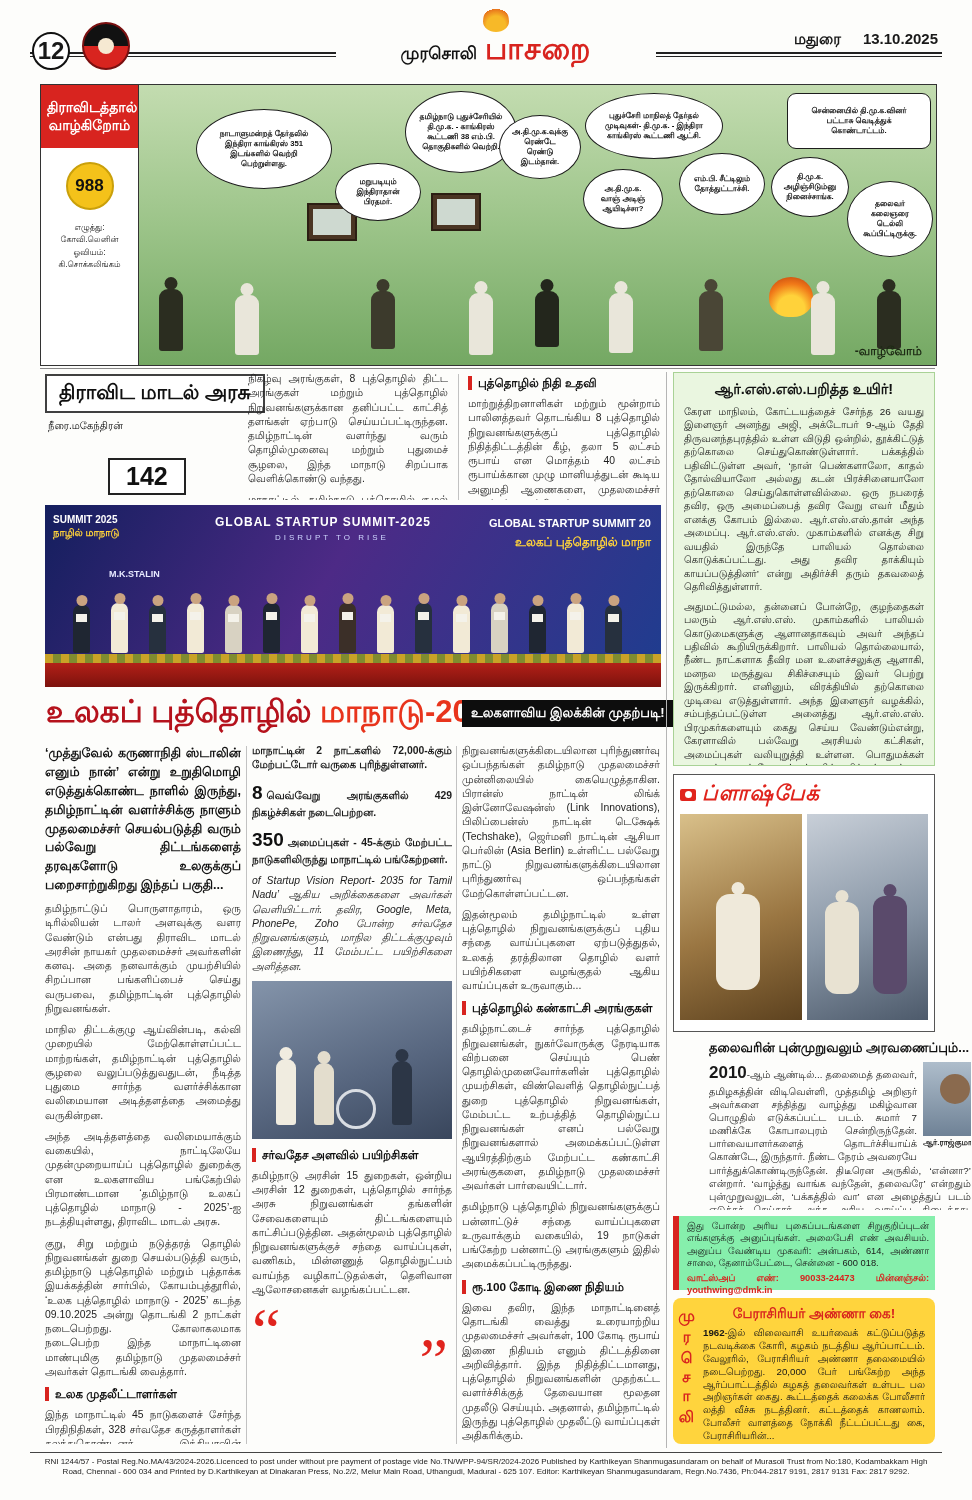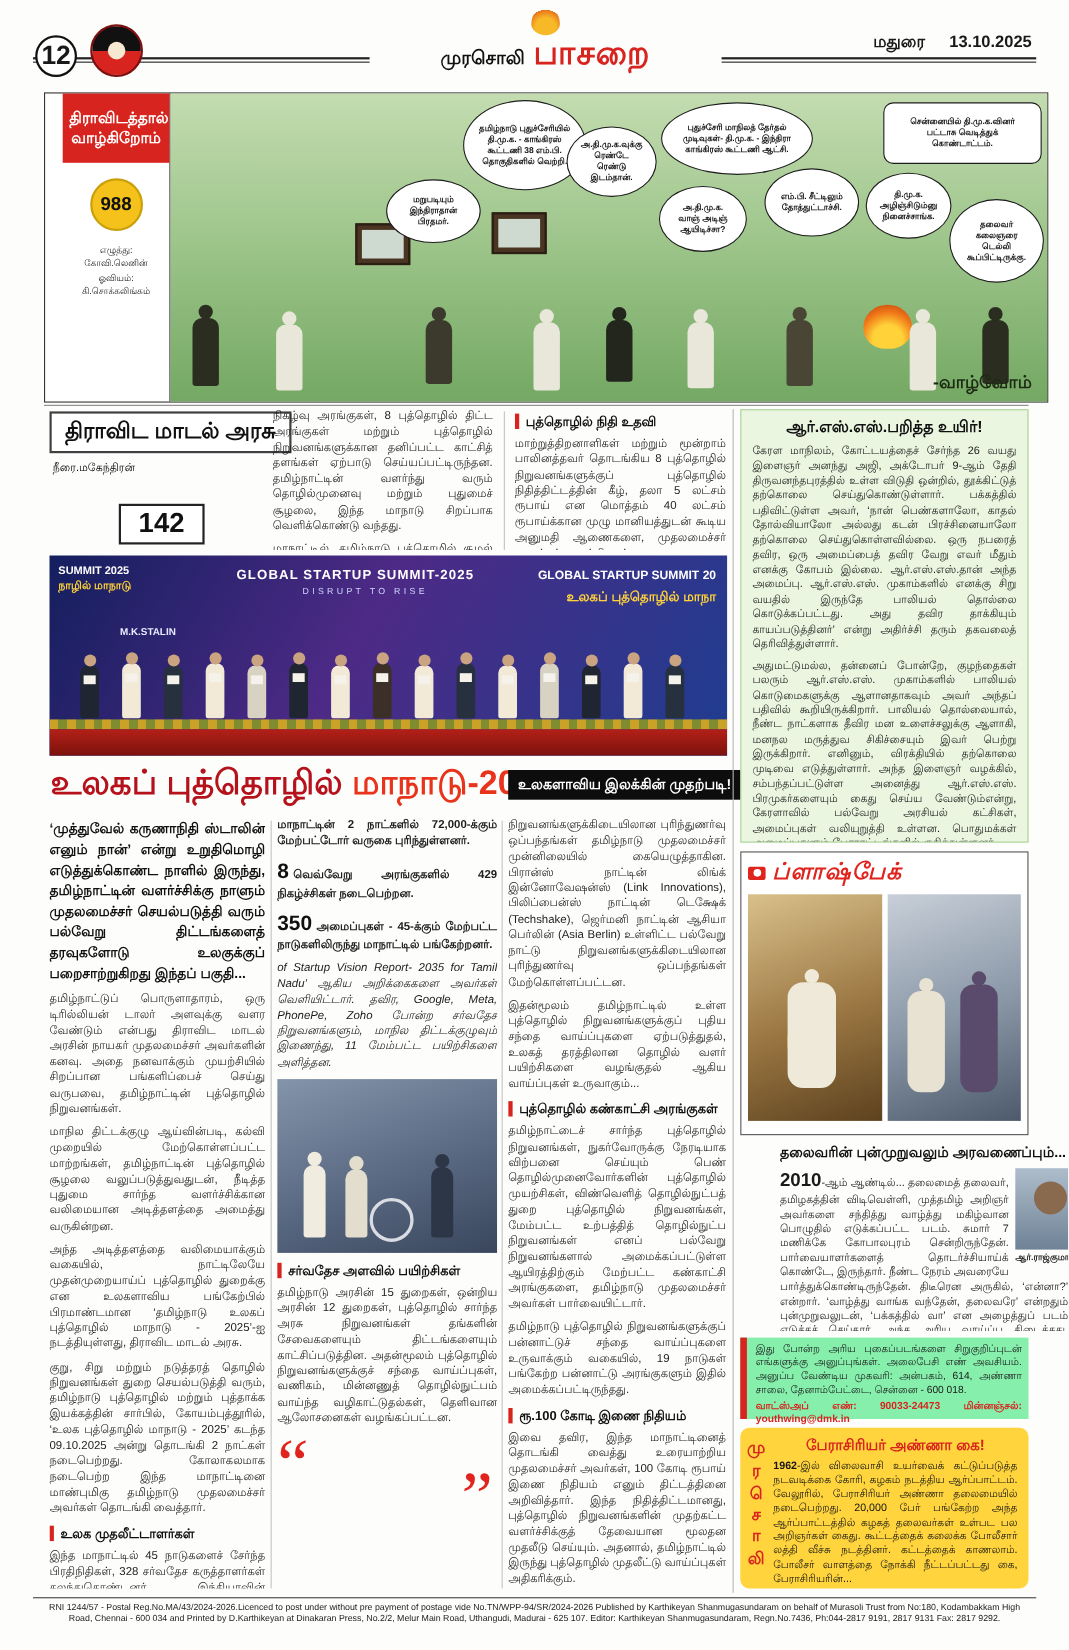--- a/index.html
+++ b/index.html
@@ -15,40 +15,40 @@
             background:linear-gradient(180deg,#111 0 50%,#d8241f 50% 100%);z-index:3;}
   .flaglogo::after{content:"";position:absolute;inset:14px;border-radius:50%;background:#f6e9d2;}
   .masthead{position:absolute;left:336px;top:6px;width:300px;text-align:center;background:#fdfdfb;z-index:3;padding:0 10px;}
   .flame{width:26px;height:26px;margin:0 auto;background:radial-gradient(circle at 50% 75%,#f7b928 0 40%,#e8741c 70%,transparent 71%);
          border-radius:50% 50% 50% 50%/60% 60% 40% 40%;}
   .mast-line{display:flex;align-items:baseline;justify-content:center;gap:8px;}
   .mast-pre{font-size:17px;font-weight:bold;color:#111;}
   .mast-main{font-size:30px;font-weight:bold;color:#d8241f;letter-spacing:1px;}
   .cityline{position:absolute;right:34px;top:30px;font-size:15px;font-weight:bold;z-index:3;display:flex;gap:22px;}
   
-  .comic{position:absolute;left:40px;top:84px;width:895px;height:280px;border:1px solid #333;background:#fff;display:flex;padding-left:16px;}
+  .comic{position:absolute;left:40px;top:84px;width:895px;height:280px;border:1px solid #333;background:#fff;display:flex;}
   .comic-left{width:97px;border-right:1px solid #333;display:flex;flex-direction:column;}
   .comic-title{background:#d8241f;color:#fff;font-weight:bold;font-size:14px;line-height:1.25;text-align:center;
                padding:14px 6px;flex:0 0 auto;}
   .comic-ep{margin:14px auto 8px;width:44px;height:44px;border-radius:50%;background:#f4c21a;border:2px solid #caa00a;
             display:flex;align-items:center;justify-content:center;font-weight:bold;font-size:17px;color:#111;}
   .comic-credits{font-size:8.2px;text-align:center;padding:4px;line-height:1.5;color:#222;}
   .comic-art{position:relative;flex:1;background:linear-gradient(180deg,#c3dcb0 0%,#9cc489 50%,#74a863 100%);overflow:hidden;}
   .bubble{position:absolute;background:#fff;border:1.5px solid #1d1d1d;border-radius:50%;display:flex;align-items:center;
           justify-content:center;text-align:center;font-size:7.7px;font-weight:600;line-height:1.3;padding:9px 11px;
           box-sizing:border-box;color:#111;z-index:5;}
   .bubble.rect{border-radius:9px;}
   .tv{position:absolute;width:46px;height:34px;background:#4a3523;border:2px solid #2b1e12;z-index:2;}
   .tv::after{content:"";position:absolute;inset:4px;background:#ced9d0;}
   .person{position:absolute;border-radius:9px 9px 3px 3px;z-index:3;}
   .person::before{content:"";position:absolute;top:-12px;left:50%;transform:translateX(-50%);
                   width:13px;height:13px;border-radius:50%;background:inherit;}
   .fire{position:absolute;width:44px;height:40px;border-radius:50% 50% 45% 45%;z-index:2;
         background:radial-gradient(circle at 50% 80%,#ffd23a 0 35%,#f07818 65%,#b93a0e 100%);}
-  .comic-sign{position:absolute;right:14px;bottom:6px;font-size:16px;font-weight:bold;color:#1d2a14;z-index:6;}
+  .comic-sign{position:absolute;right:14px;bottom:6px;font-size:12px;font-weight:bold;color:#1d2a14;z-index:6;}
   .rule-under-comic{position:absolute;left:40px;right:37px;top:368px;border-top:1px solid #888;}
   
   .secbox{position:absolute;left:45px;top:374px;border:2px solid #404040;padding:5px 12px;font-size:20px;font-weight:bold;color:#101010;background:#fff;}
   .secauthor{position:absolute;left:48px;top:420px;font-size:10px;font-weight:normal;color:#000000;}
   .partnum{position:absolute;left:108px;top:458px;border:2px solid #222;padding:2px 16px;font-size:25px;font-weight:bold;color:#111;background:#fff;}
   
   .col{position:absolute;font-size:10.4px;line-height:1.37;text-align:justify;color:#1c1c1c;overflow:hidden;}
   .col p{margin:0 0 7px;}
   .subhead{display:flex;align-items:center;font-weight:bold;font-size:11.8px;margin:3px 0 6px;color:#101010;text-align:left;}
   .subhead::before{content:"";width:4px;height:14px;background:#d8241f;margin-right:6px;flex:0 0 auto;}
@@ -167,20 +167,21 @@
       <div class="person" style="left:20px;bottom:14px;width:24px;height:62px;background:#2b2d20;"></div>
       <div class="person" style="left:96px;bottom:10px;width:24px;height:60px;background:#e9e6da;"></div>
       <div class="person" style="left:232px;bottom:16px;width:24px;height:58px;background:#3c3a2c;"></div>
       <div class="person" style="left:330px;bottom:10px;width:24px;height:62px;background:#e9e6da;"></div>
       <div class="person" style="left:396px;bottom:18px;width:24px;height:56px;background:#23261c;"></div>
       <div class="person" style="left:470px;bottom:12px;width:24px;height:60px;background:#e9e6da;"></div>
       <div class="person" style="left:560px;bottom:14px;width:24px;height:60px;background:#4a4636;"></div>
       <div class="person" style="left:672px;bottom:10px;width:24px;height:62px;background:#e9e6da;"></div>
       <div class="person" style="left:738px;bottom:16px;width:24px;height:58px;background:#2b2d20;"></div>
 
+      <div class="bubble" style="left:57px;top:24px;width:136px;height:80px;">நாடாளுமன்றத் தேர்தலில் இந்திரா காங்கிரஸ் 351 இடங்களில் வெற்றி பெற்றுள்ளது.</div>
       <div class="bubble" style="left:196px;top:78px;width:86px;height:58px;">மறுபடியும் இந்திராதான் பிரதமர்.</div>
       <div class="bubble" style="left:266px;top:6px;width:112px;height:82px;">தமிழ்நாடு புதுச்சேரியில் தி.மு.க. - காங்கிரஸ் கூட்டணி 38 எம்.பி. தொகுதிகளில் வெற்றி.</div>
       <div class="bubble" style="left:360px;top:30px;width:82px;height:64px;">அ.தி.மு.க.வுக்கு ரெண்டே ரெண்டு இடம்தான்.</div>
       <div class="bubble" style="left:446px;top:8px;width:138px;height:66px;">புதுச்சேரி மாநிலத் தேர்தல் முடிவுகள்- தி.மு.க. - இந்திரா காங்கிரஸ் கூட்டணி ஆட்சி.</div>
       <div class="bubble" style="left:444px;top:84px;width:80px;height:60px;">அ.தி.மு.க. வாஞ் அடிஞ் ஆயிடிச்சா?</div>
       <div class="bubble" style="left:540px;top:68px;width:86px;height:62px;">எம்.பி. சீட்டிலும் தோத்துட்டாச்சி.</div>
       <div class="bubble rect" style="left:648px;top:8px;width:144px;height:56px;">சென்னையில் தி.மு.க.வினர் பட்டாசு வெடித்துக் கொண்டாட்டம்.</div>
       <div class="bubble" style="left:632px;top:72px;width:78px;height:60px;">தி.மு.க. அழிஞ்சிடும்னு நினைச்சாங்க.</div>
       <div class="bubble" style="left:708px;top:96px;width:86px;height:76px;">தலைவர் கலைஞரை டெல்லி கூப்பிட்டிருக்கு.</div>
       <div class="comic-sign">-வாழ்வோம்</div>

